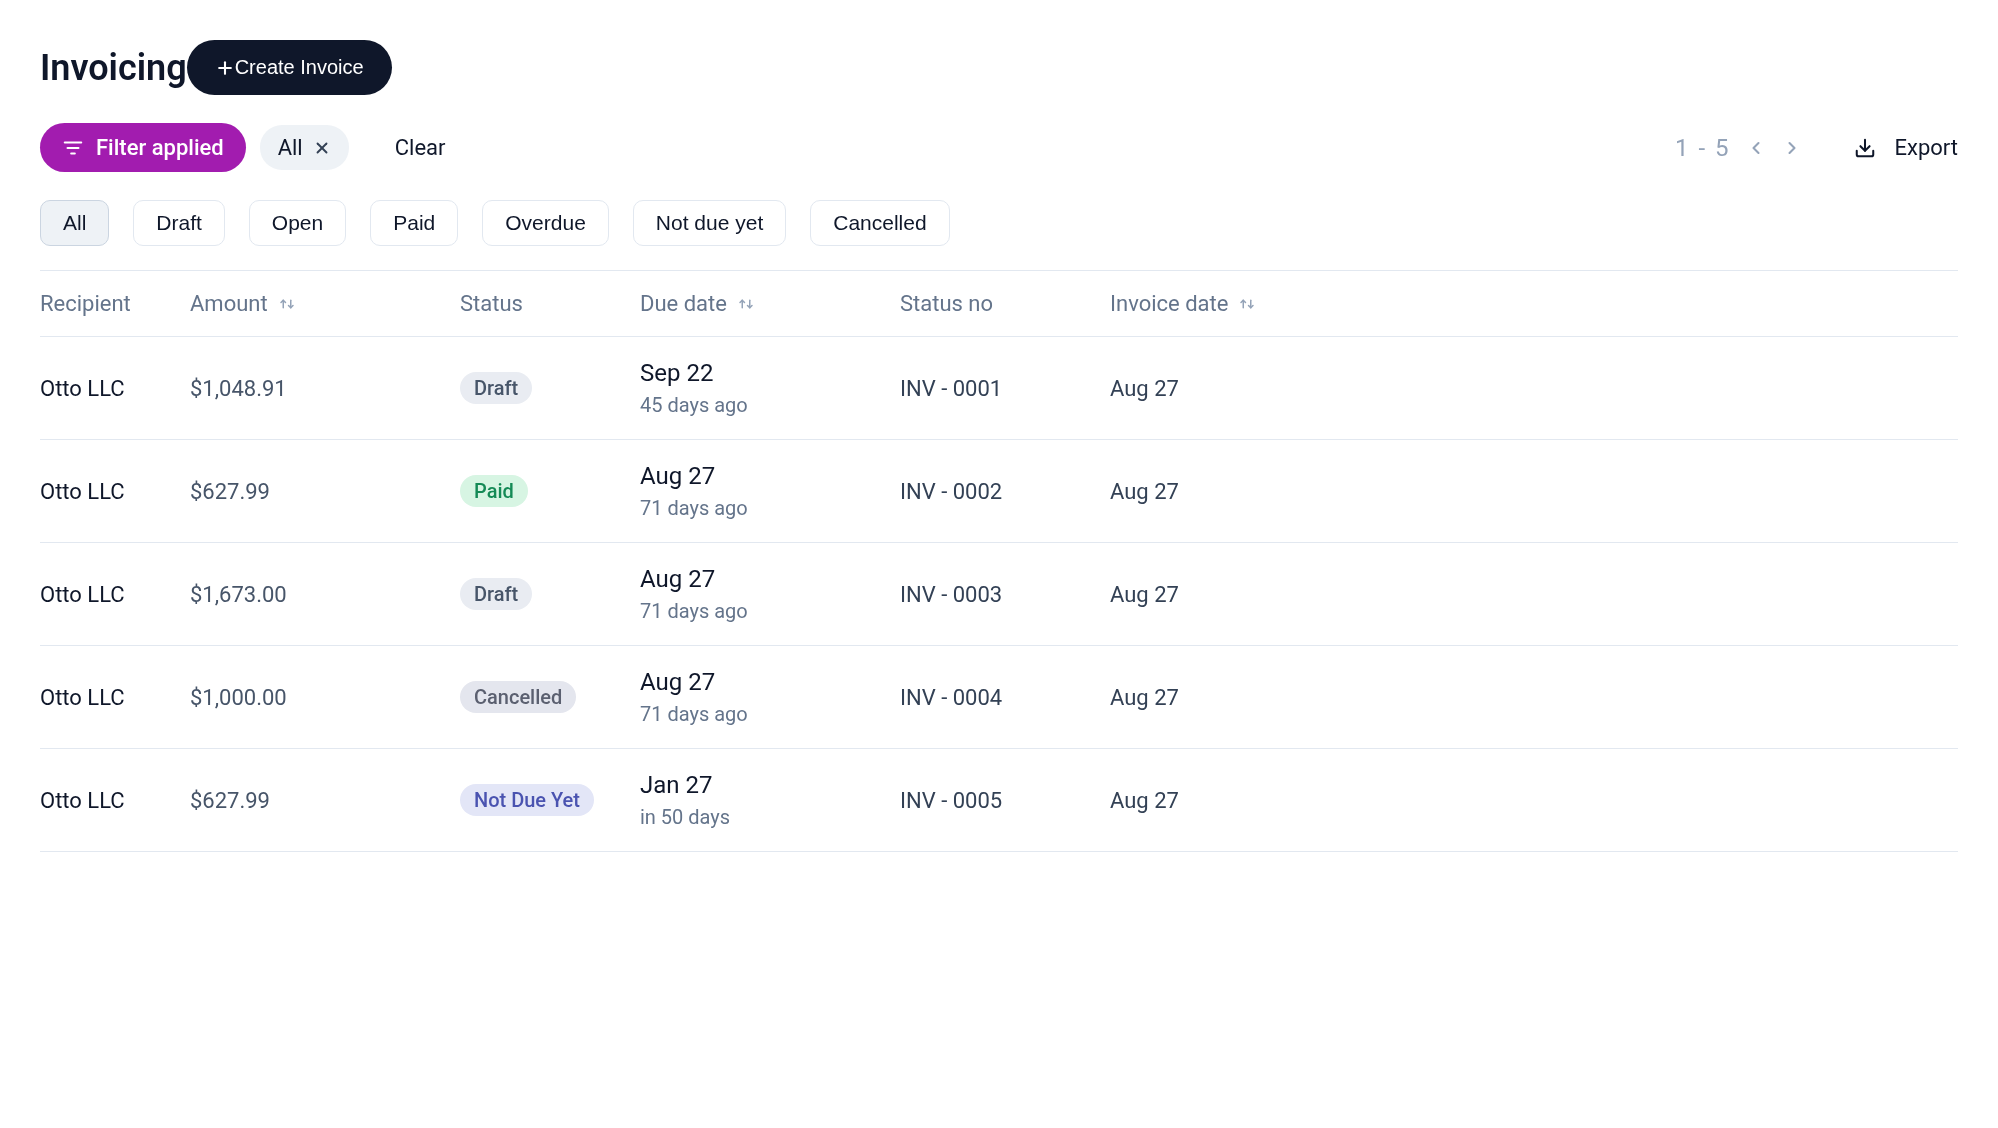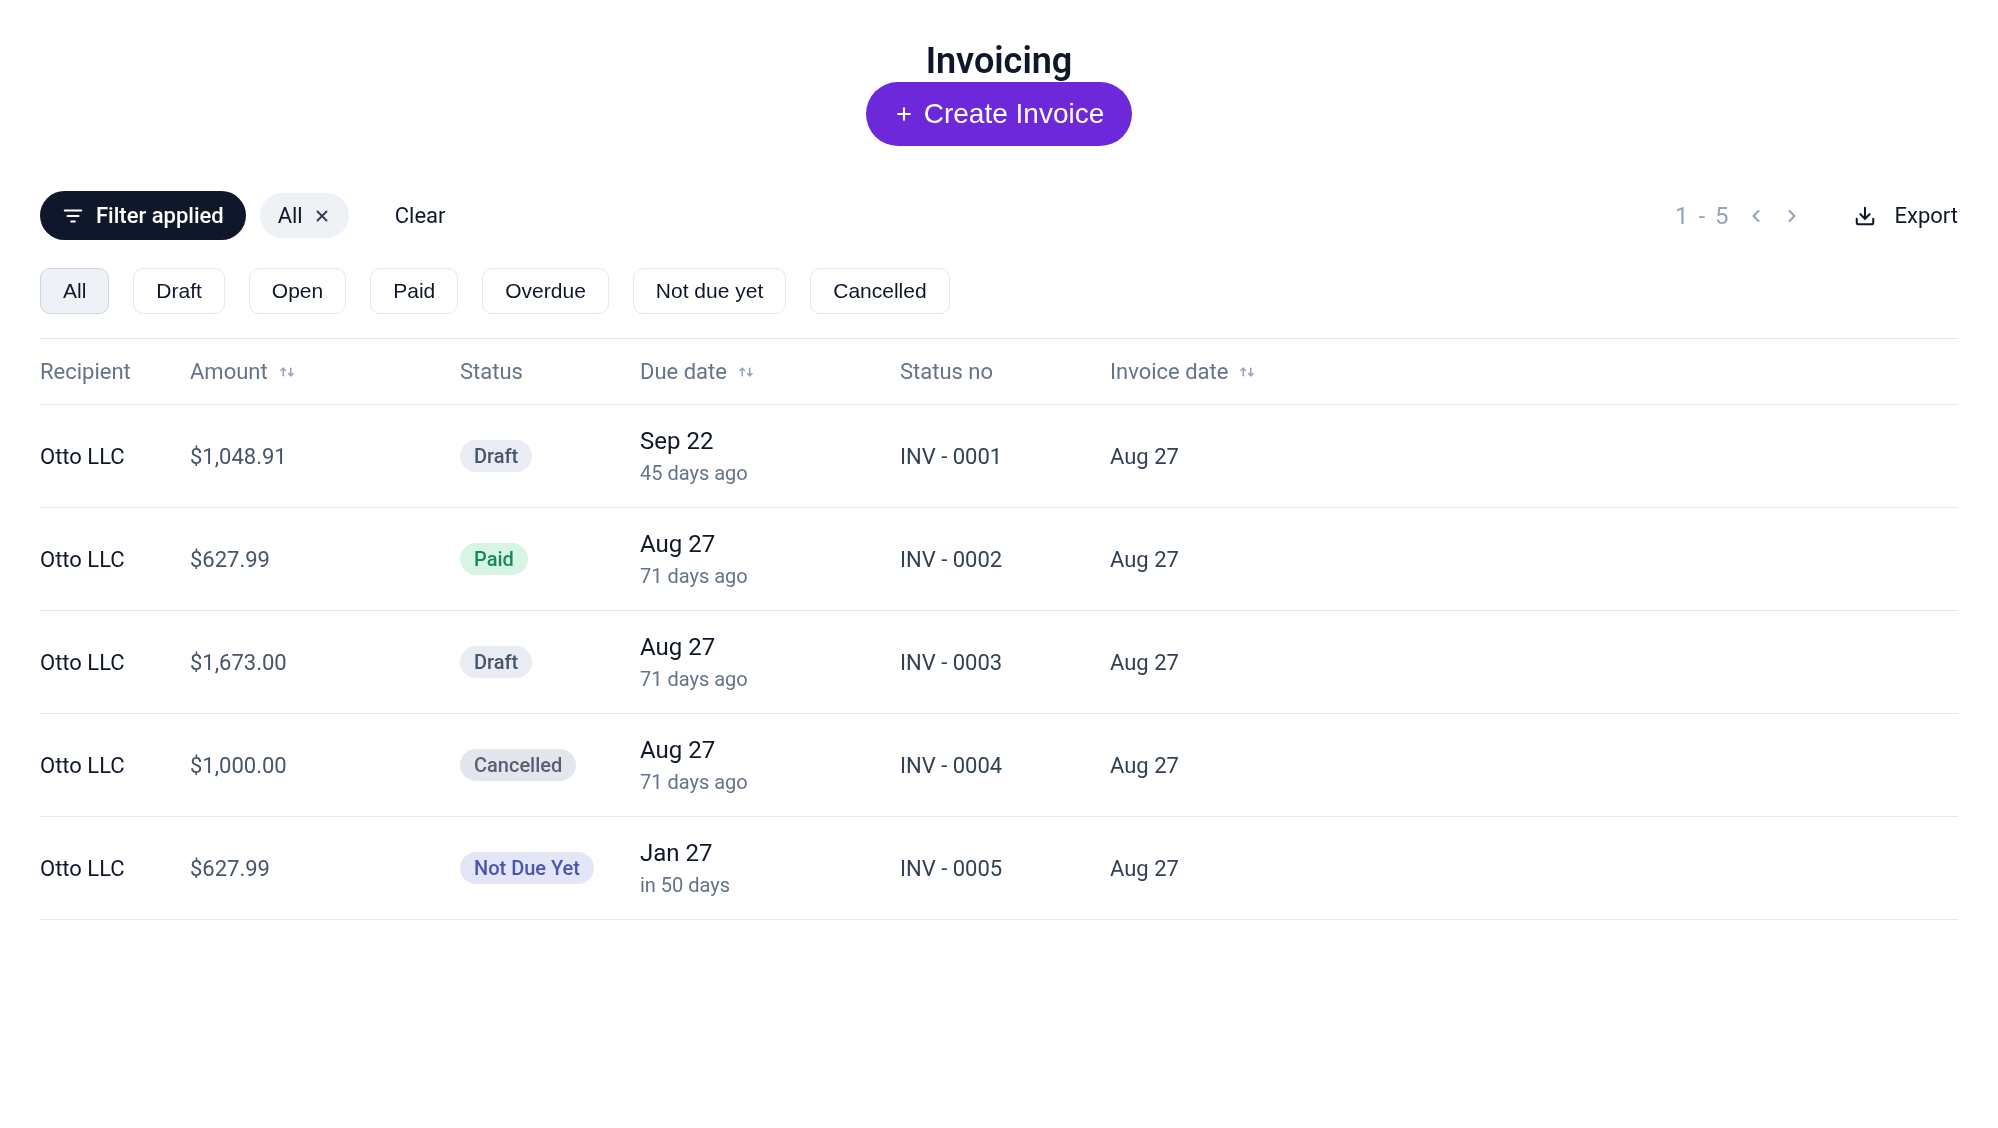--- a/index.html
+++ b/index.html
@@ -8,40 +8,38 @@
       padding: 0;
     }
     body {
       font-family: -apple-system, BlinkMacSystemFont, "Segoe UI", Roboto, Helvetica, Arial, sans-serif;
       background: #fff;
       color: #0f172a;
       padding: 40px;
     }
     .header-row {
       display: flex;
-      justify-content: flex-end;
-      align-items: center;
-      margin-bottom: 45px;
-      flex-direction: column;
+      justify-content: flex-start;
+      align-items: center;
+      margin-bottom: 28px;
     }
     .page-title {
       font-size: 36px;
       font-weight: 600;
       color: #0f172a;
     }
     .btn-primary {
       display: inline-flex;
       align-items: center;
-      gap: 10px;
-      background: #6d28d9;
+      background: #0f172a;
       color: #fff;
       border: none;
       border-radius: 32px;
       padding: 16px 28px;
-      font-size: 28px;
+      font-size: 20px;
       font-weight: 500;
       cursor: pointer;
     }
     .plus-icon {
       display: inline-flex;
       width: 20px;
       height: 20px;
     }
 
     .toolbar {
@@ -52,21 +50,21 @@
     }
     .toolbar-left {
       display: flex;
       align-items: center;
       gap: 14px;
     }
     .filter-pill {
       display: inline-flex;
       align-items: center;
       gap: 12px;
-      background: #0f172a;
+      background: #a21caf;
       color: #fff;
       border-radius: 28px;
       padding: 12px 22px;
       font-size: 22px;
       font-weight: 500;
       cursor: pointer;
     }
     .filter-icon {
       display: inline-flex;
       width: 22px;

